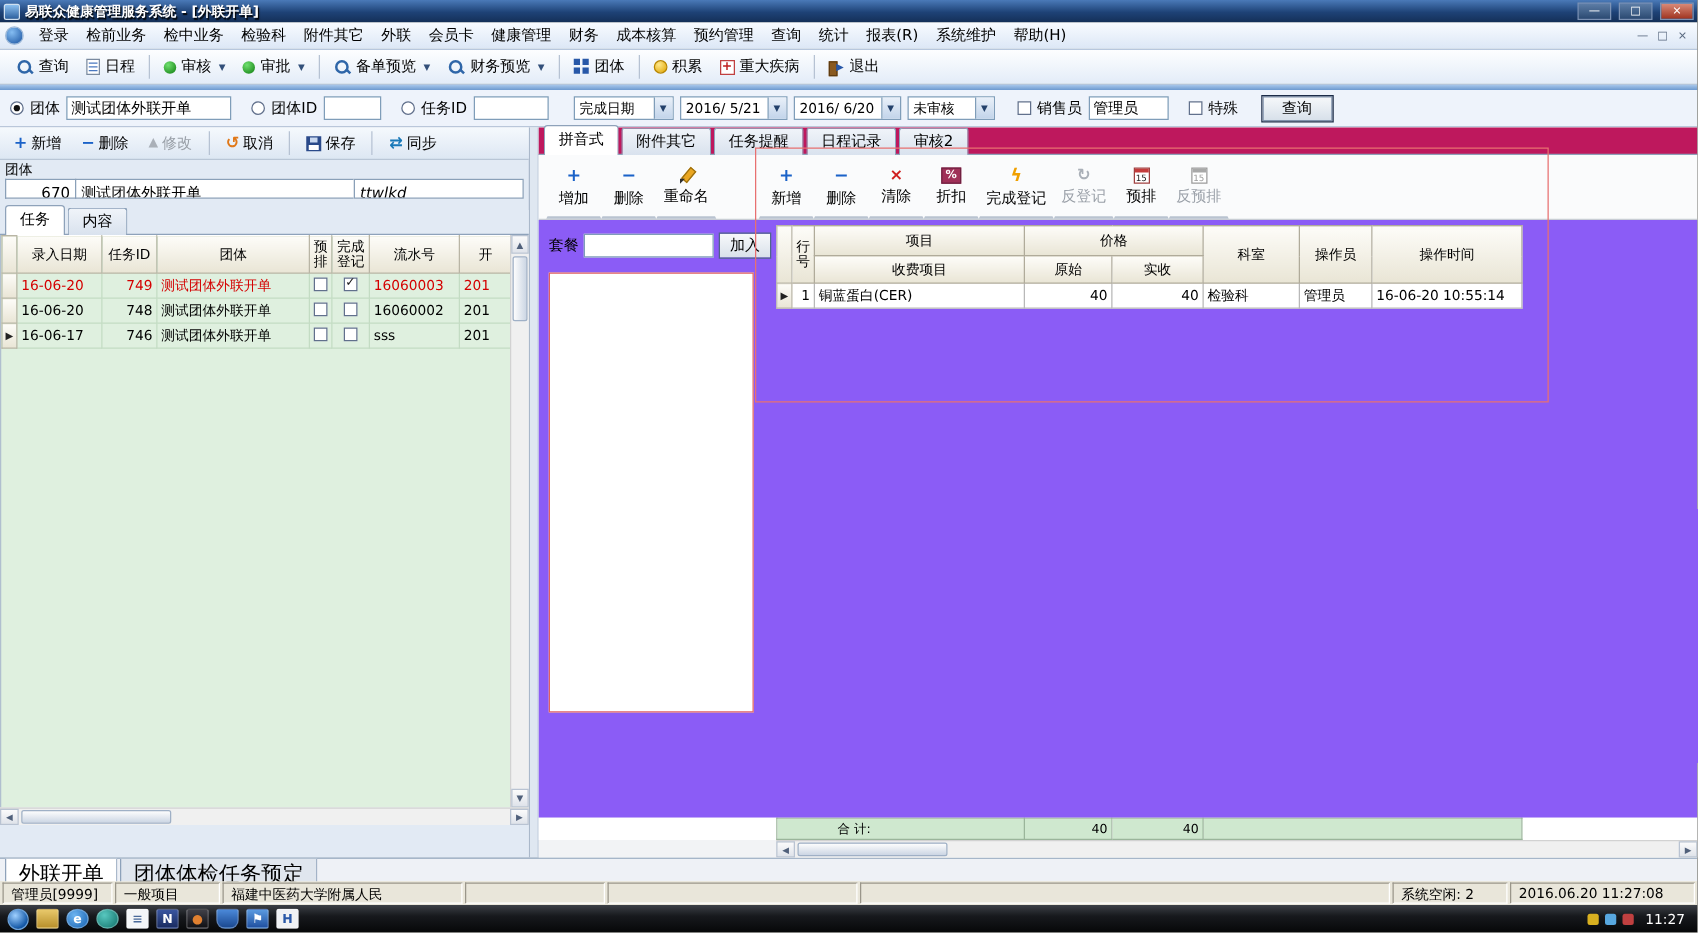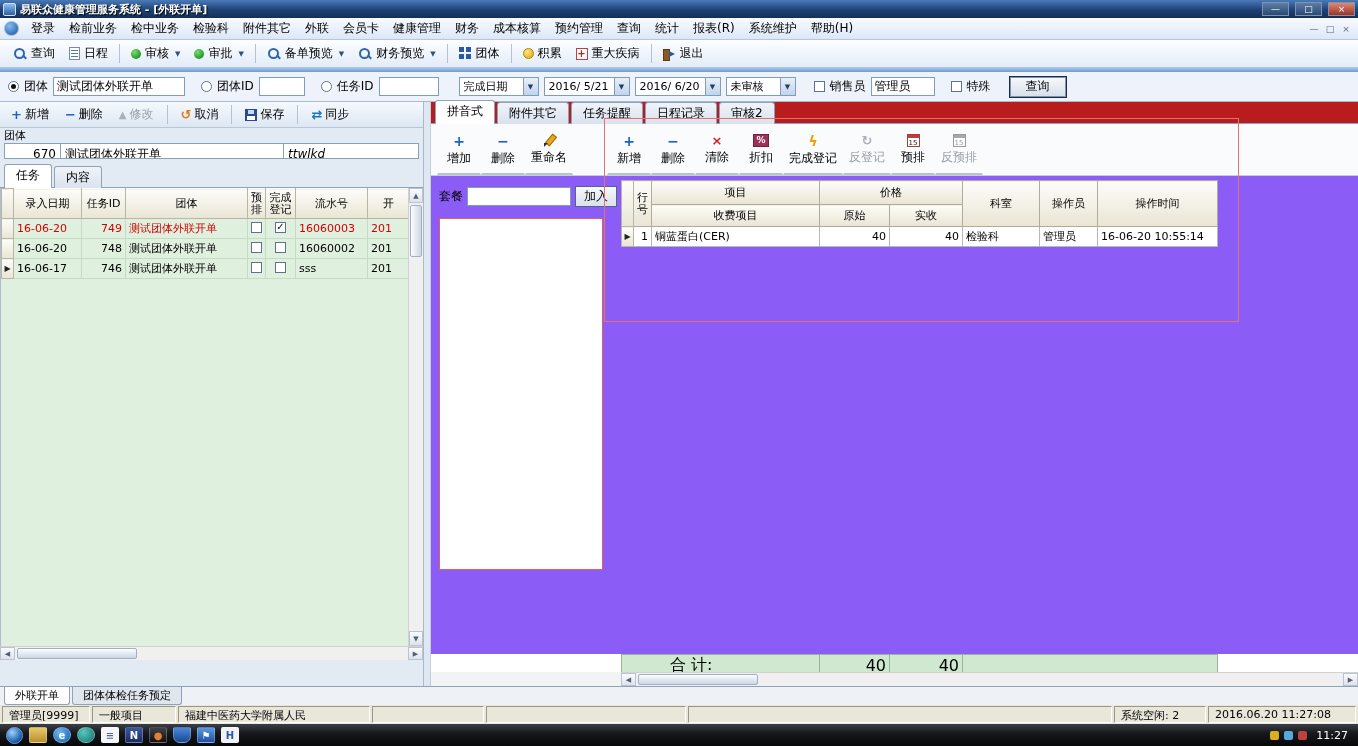--- a/index.html
+++ b/index.html
@@ -85,21 +85,21 @@
   .gb-label{font-size:11px;height:14px;line-height:14px}
   .gb-row{height:22px;display:flex}
   .gb-field{border:1px solid #8aa0b8;background:#fff;height:16px;line-height:20px;padding:0 4px;overflow:hidden;white-space:nowrap}
   .gb-no{width:56px;text-align:right;border-right:none}
   .gb-name{flex:1;border-right:none}
   .gb-code{width:136px;font-style:italic}
 
   
   .tabs{display:flex;align-items:flex-end;padding:0 4px;border-bottom:1px solid #8ea2ba;flex:0 0 auto}
   .left-tabs{height:20px;background:#e2eaf4}
-  .right-tabs{height:22px;background:#b91c1c}
+  .right-tabs{height:22px;background:#be185d}
   .tab{padding:2px 11px;margin-right:2px;border:1px solid #8ea2ba;border-bottom:none;border-radius:3px 3px 0 0;background:linear-gradient(#f0f4f9,#d9e2ee);position:relative;top:1px;white-space:nowrap;cursor:default;font-size:12px}
   .tab.active{background:#fff;padding-bottom:4px;z-index:2}
 
   
   .left-gridwrap{flex:1;min-height:0;display:flex}
   .grid-scroll{flex:1;background:#dff0df;overflow:hidden;border-left:1px solid #b0bfcf}
   table.grid{border-collapse:collapse;table-layout:fixed;font-size:11px;background:#dff0df;width:408px}
   table.grid th{background:linear-gradient(#fdfcf8,#e9e5d5);border:1px solid #b9b5a5;border-top:1px solid #fff;font-weight:normal;padding:1px;overflow:hidden}
   table.grid td{border:1px solid #c3dcc3;padding:1px 3px;height:20px;overflow:hidden;white-space:nowrap}
   table.grid .wrap{word-break:break-all;line-height:12px}
@@ -134,27 +134,27 @@
   .items-wrap{position:absolute;left:190px;top:4px}
   table.items{width:596px;background:#fff}
   table.items td{border:1px solid #b8b8b8;background:#fff}
   table.items th{border:1px solid #b0ab9a}
   .red-box{position:absolute;left:173px;top:16px;width:635px;height:204px;border:1px solid #e87070;pointer-events:none;z-index:4}
   .btn-join{height:21px;padding:0 8px;font:inherit;background:linear-gradient(#f7f9fb,#d9e1ea);border:1px solid #50658a;cursor:default}
 
   
   .sum-row{height:18px;flex:0 0 auto;background:#fff;display:flex}
   .sum-ind{width:190px;flex:0 0 auto}
-  table.sum{border-collapse:collapse;table-layout:fixed;width:596px;font-size:16px}
+  table.sum{border-collapse:collapse;table-layout:fixed;width:596px;font-size:10px}
   table.sum td{border:1px solid #9ab59a;background:#cfe8cf;height:17px;padding:0 3px;white-space:nowrap;overflow:hidden}
   .right-h{margin-left:190px}
 
   
   .bottom-tabs{height:19px;flex:0 0 auto;display:flex;align-items:flex-start;background:#eef1f6;border-top:1px solid #8ea2ba;padding:0 4px}
-  .btab{padding:1px 10px;margin-right:2px;border:1px solid #8ea2ba;border-top:none;border-radius:0 0 3px 3px;background:#e0e6ee;white-space:nowrap;cursor:default;font-size:11px}
+  .btab{padding:1px 10px;margin-right:2px;border:1px solid #8ea2ba;border-top:none;border-radius:0 0 3px 3px;background:#e0e6ee;white-space:nowrap;cursor:default;font-size:17px}
   .btab.active{background:#fff}
   .statusbar{height:19px;flex:0 0 auto;background:#e9e6da;display:flex;align-items:stretch;gap:2px;padding:1px 2px;font-size:11px}
   .seg{border:1px solid;border-color:#9a968a #fff #fff #9a968a;padding:1px 6px;white-space:nowrap;overflow:hidden}
   .seg.fill{flex:1}
 
   
   .taskbar{height:22px;flex:0 0 auto;background:linear-gradient(#3c4046,#17191d 40%,#060708);display:flex;align-items:center;gap:6px;padding:0 6px;color:#fff}
   .orb{width:17px;height:17px;border-radius:50%;background:radial-gradient(circle at 35% 30%,#9fd0ff,#1559a8 70%,#0a3a78);border:1px solid #6aa0d8;flex:0 0 auto}
   .tico{width:18px;height:16px;border-radius:2px;display:flex;align-items:center;justify-content:center;font-size:10px;font-weight:bold;flex:0 0 auto;border:1px solid rgba(255,255,255,.25)}
   .tray{margin-left:auto;display:flex;align-items:center;gap:5px}

